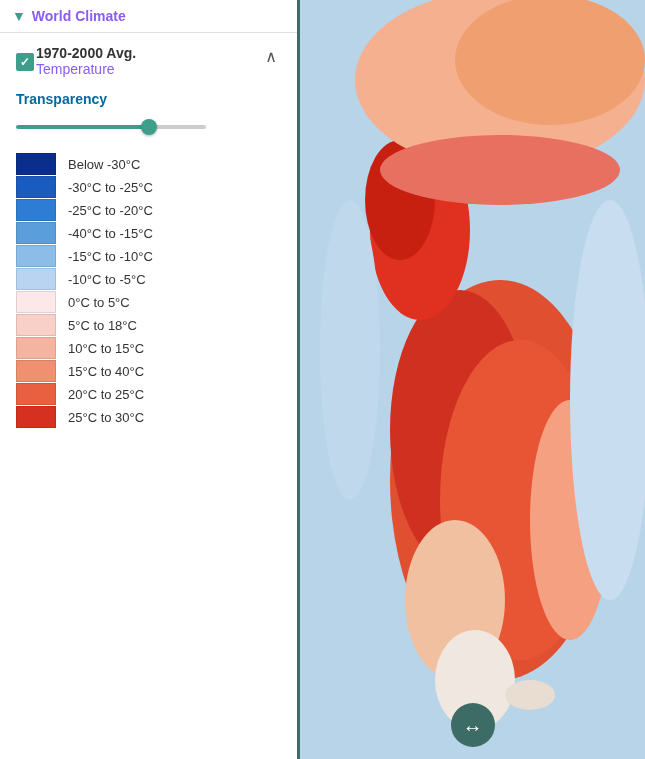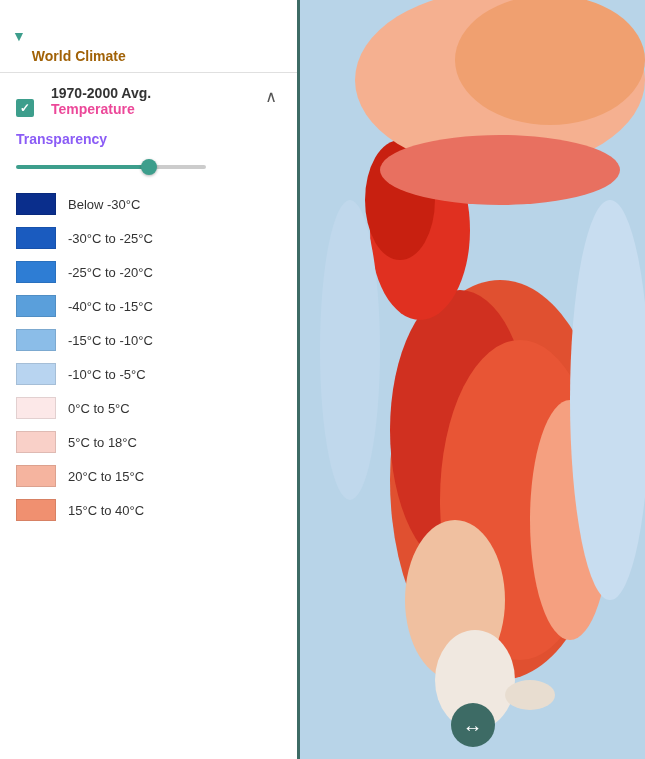--- a/index.html
+++ b/index.html
@@ -25,39 +25,38 @@
     }
 
     .chevron-down {
       color: #3d9e8c;
       font-size: 14px;
     }
 
     .sidebar-title {
       font-size: 14px;
       font-weight: 600;
-      color: #a16207;
-      margin-top: 40px;
+      color: #8b5cf6;
     }
 
     .layer-section {
       padding: 12px 16px;
     }
 
     .layer-header {
       display: flex;
       align-items: flex-start;
       justify-content: space-between;
       margin-bottom: 14px;
     }
 
     .layer-title-row {
       display: flex;
-      align-items: flex-end;
-      gap: 17px;
+      align-items: center;
+      gap: 2px;
     }
 
     .checkbox-container {
       display: flex;
       align-items: center;
       margin-top: 2px;
     }
 
     .checkbox {
       width: 18px;
@@ -85,57 +84,57 @@
     }
 
     .layer-name-main {
       font-size: 14px;
       font-weight: 700;
       color: #333;
     }
 
     .layer-name-sub {
       font-size: 14px;
-      font-weight: 700;
-      color: #ec4899;
+      font-weight: 400;
+      color: #8b5cf6;
     }
 
     .collapse-btn {
       background: none;
       border: none;
       cursor: pointer;
       font-size: 16px;
       color: #555;
       padding: 0 4px;
       margin-top: 2px;
     }
 
     .transparency-section {
       margin-bottom: 16px;
     }
 
     .transparency-label {
       font-size: 14px;
       font-weight: 700;
-      color: #8b5cf6;
+      color: #0369a1;
       margin-bottom: 10px;
     }
 
     .slider-container {
       position: relative;
       width: 100%;
       height: 20px;
       display: flex;
       align-items: center;
     }
 
     .legend-section {
       display: flex;
       flex-direction: column;
-      gap: 12px;
+      gap: 1px;
       padding-bottom: 16px;
     }
 
     .legend-item {
       display: flex;
       align-items: center;
       gap: 12px;
     }
 
     .legend-color {
@@ -263,25 +262,33 @@
         <div class="legend-item">
           <div class="legend-color" style="background: rgb(252, 232, 232);"></div>
           <span class="legend-label">0°C to 5°C</span>
         </div>
         <div class="legend-item">
           <div class="legend-color" style="background: rgb(249, 208, 200);"></div>
           <span class="legend-label">5°C to 18°C</span>
         </div>
         <div class="legend-item">
           <div class="legend-color" style="background: rgb(245, 180, 159);"></div>
-          <span class="legend-label">20°C to 15°C</span>
+          <span class="legend-label">10°C to 15°C</span>
         </div>
         <div class="legend-item">
           <div class="legend-color" style="background: rgb(240, 144, 112);"></div>
           <span class="legend-label">15°C to 40°C</span>
+        </div>
+        <div class="legend-item">
+          <div class="legend-color" style="background: rgb(232, 96, 64);"></div>
+          <span class="legend-label">20°C to 25°C</span>
+        </div>
+        <div class="legend-item">
+          <div class="legend-color" style="background: rgb(214, 48, 32);"></div>
+          <span class="legend-label">25°C to 30°C</span>
         </div>
       </div>
   </div>
 </div>
 
 <div class="map-area">
   <svg class="map-canvas" viewBox="0 0 345 759" preserveAspectRatio="xMidYMid slice" xmlns="http://www.w3.org/2000/svg">
 
     <rect width="345" height="759" fill="#b8d4e8"></rect>
 

